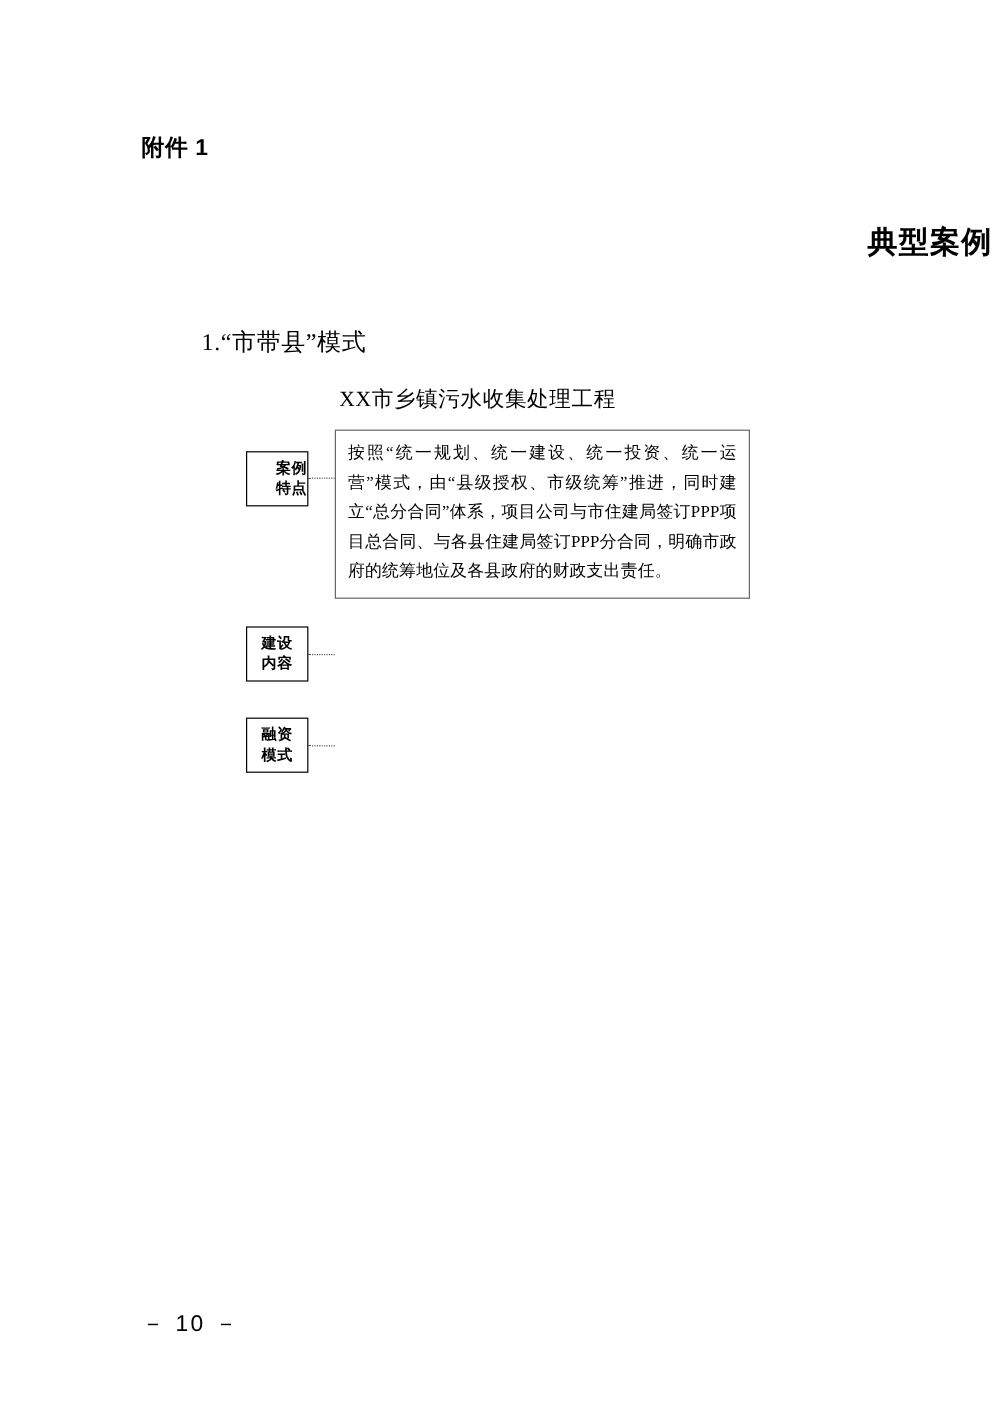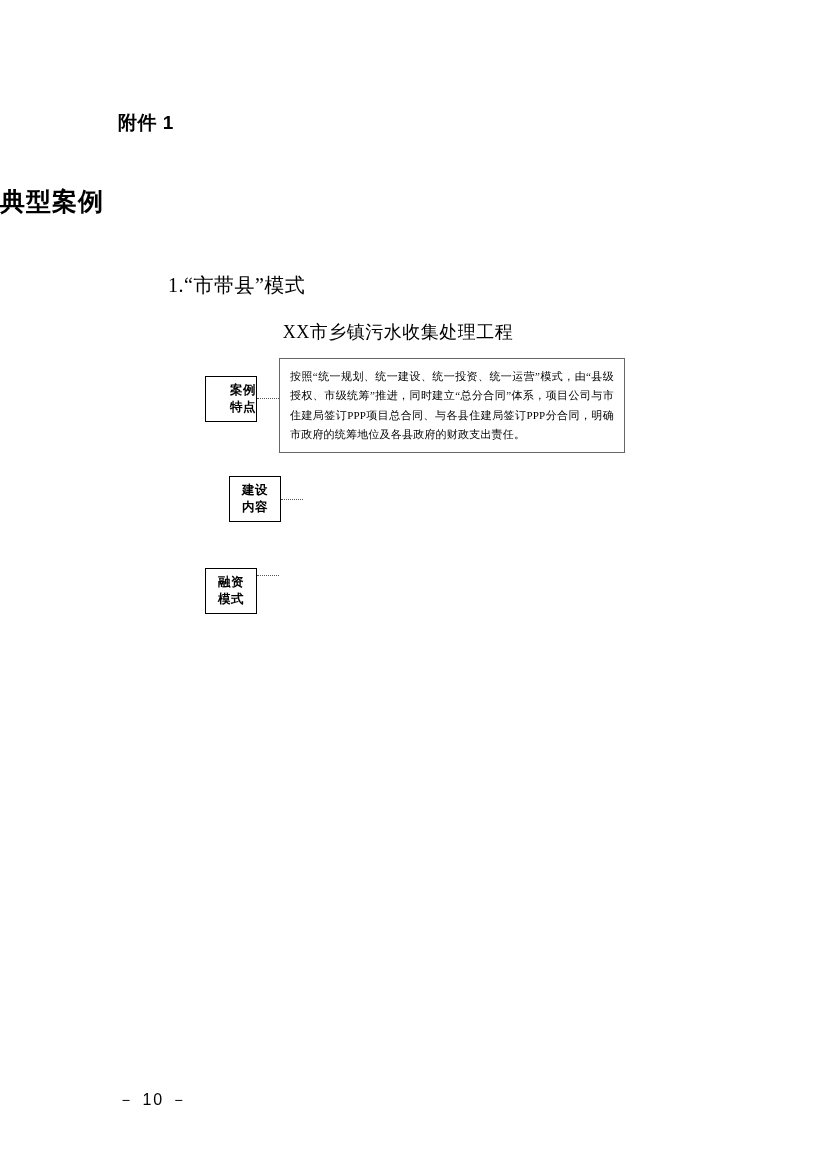--- a/index.html
+++ b/index.html
@@ -29,21 +29,21 @@
     font-family: "Liberation Sans", "DejaVu Sans", sans-serif;
     font-size: 19px;
     font-weight: bold;
     letter-spacing: 0.5px;
   }
   .doc-title {
     position: absolute;
     left: 0;
     top: 185px;
     width: 827px;
-    text-align: left;
+    text-align: right;
     font-family: "Liberation Sans", "DejaVu Sans", sans-serif;
     font-size: 25px;
     font-weight: bold;
     letter-spacing: 1px;
   }
   .section-heading {
     position: absolute;
     left: 168px;
     top: 272px;
     font-family: Liberation Serif, serif;
@@ -98,41 +98,41 @@
     height: 1px;
     border-top: 1px dotted #555;
     margin-top: 0;
   }
   .content-box {
     flex: 1 1 auto;
     border: 1px solid #666;
     box-sizing: border-box;
     padding: 8px 10px 8px 10px;
     font-family: "Liberation Serif", "DejaVu Serif", serif;
-    font-size: 11px;
+    font-size: 14px;
     line-height: 1.75;
     letter-spacing: 0.2px;
     text-align: justify;
     background: #fff;
   }
   .r1 .label-box { min-height: 46px; align-self: flex-start; margin-top: 18px; align-items: flex-end; }
   .r1 .connector { align-self: flex-start; margin-top: 40px; }
   .r2 .label-box { margin-top: 5px; }
   .r2 .connector { margin-top: 28px; align-self: flex-start; }
-  .r3 .label-box { margin-top: 5px; margin-left: 24px; }
+  .r3 .label-box { margin-top: 5px; }
   .r3 .connector { margin-top: 28px; align-self: flex-start; }
-  .r4 .label-box { margin-top: 28px; }
+  .r4 .label-box { margin-top: 12px; }
   .r4 .connector { margin-top: 35px; align-self: flex-start; }
 
   .page-number {
     position: absolute;
     left: 118px;
     top: 1090px;
     font-family: "Liberation Sans", "DejaVu Sans", sans-serif;
-    font-size: 16px;
+    font-size: 19px;
     letter-spacing: 2px;
   }
 </style>
 </head>
 <body>
 
 <div class="page">
 
   <div class="attachment-label">附件 1</div>
 

